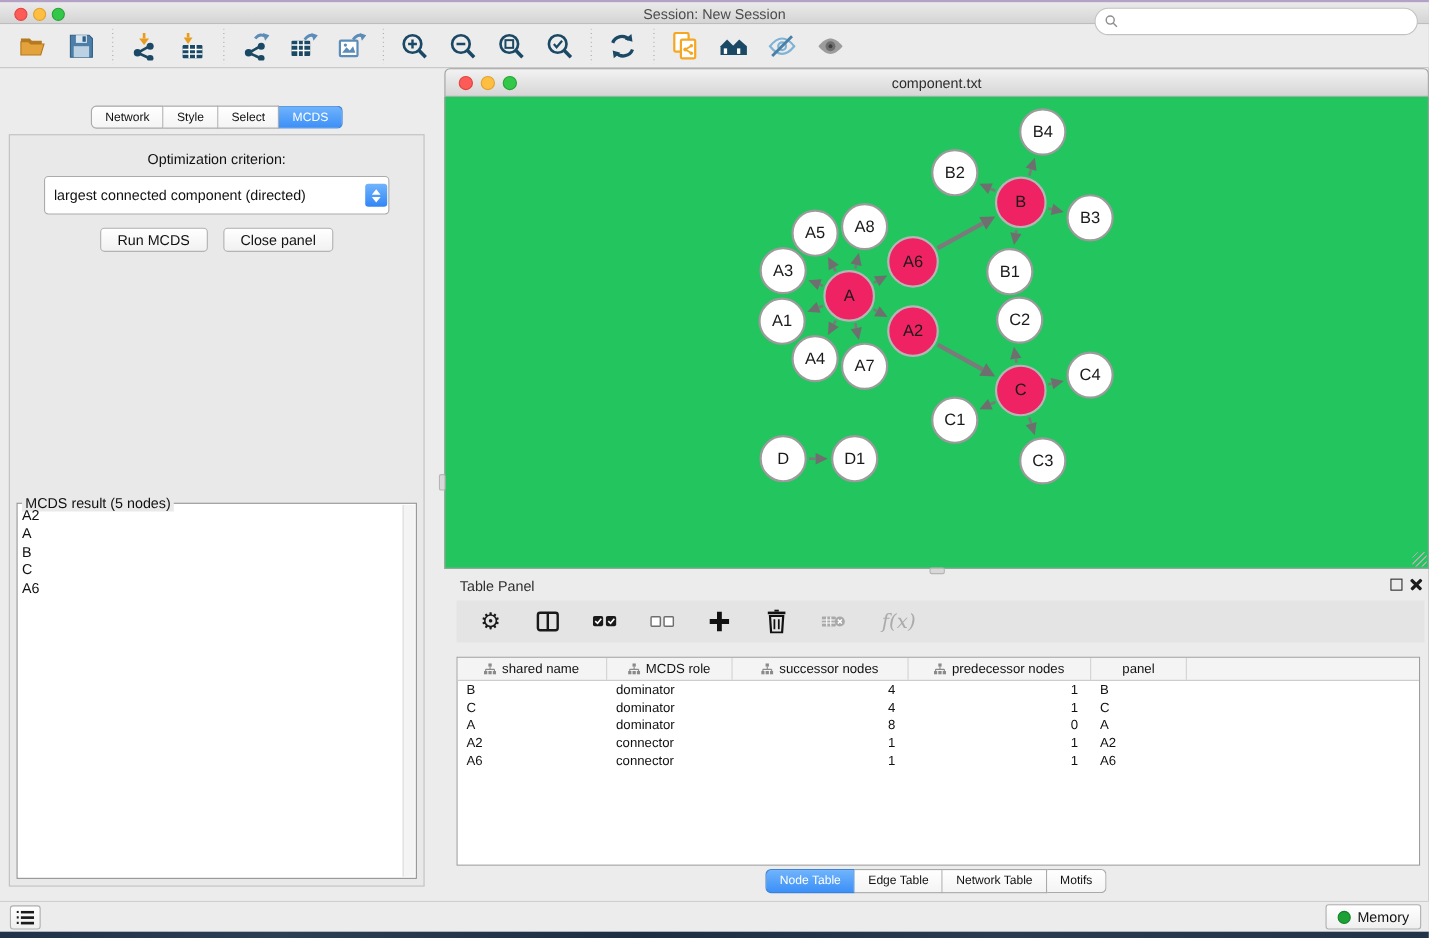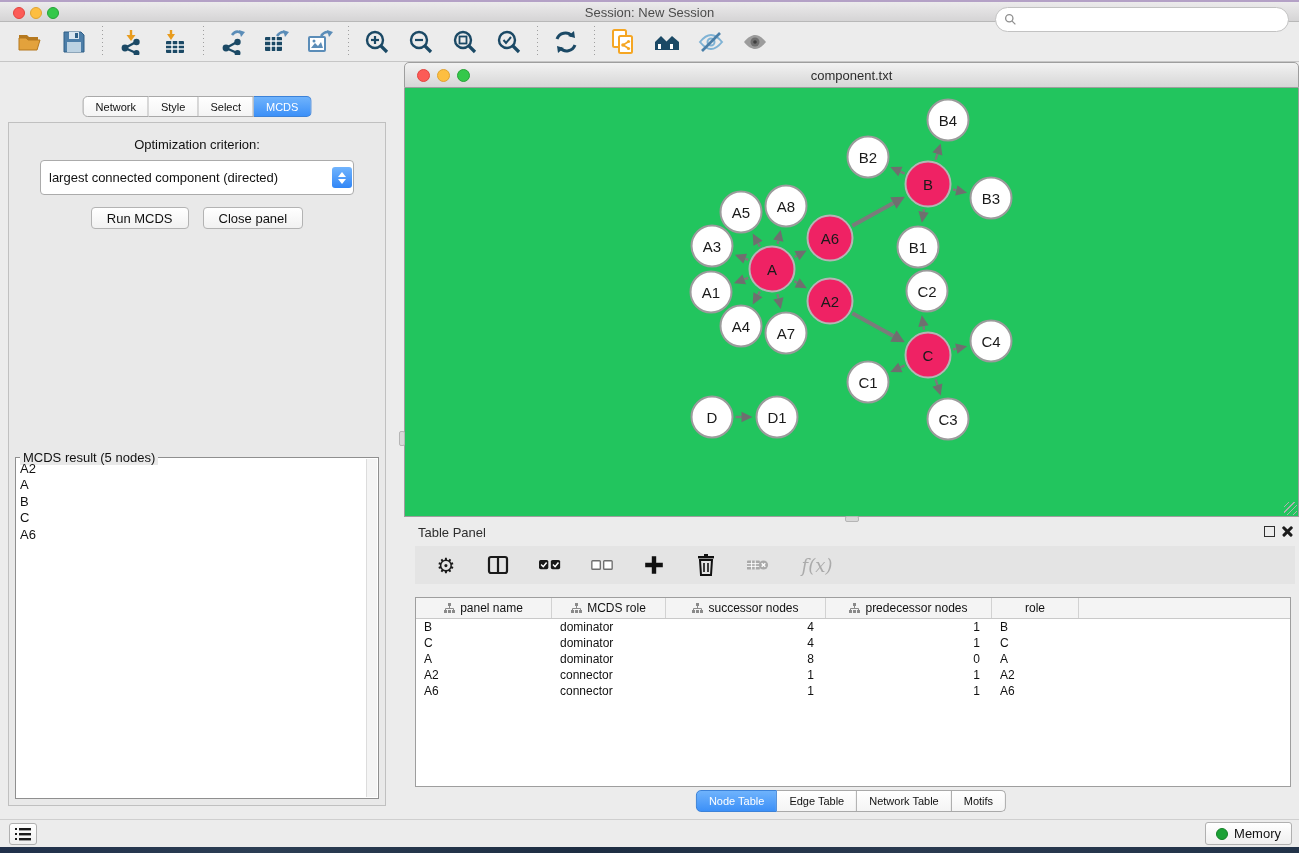--- a/index.html
+++ b/index.html
@@ -544,21 +544,21 @@
                   <rect x="8" y="7" width="3" height="3"></rect>
                 </g>
                 <g stroke="#8a8a8a" stroke-width="1">
                   <line x1="5.5" y1="3" x2="5.5" y2="5.5"></line>
                   <line x1="1.5" y1="5.5" x2="9.5" y2="5.5"></line>
                   <line x1="1.5" y1="5.5" x2="1.5" y2="7"></line>
                   <line x1="9.5" y1="5.5" x2="9.5" y2="7"></line>
                 </g>
               </svg>
             </span>
-            <span>panel name</span>
+            <span>shared name</span>
           </div>
           <div class="dt-hcell" style="width: 114px;">
             <span style="display:flex">
               <svg width="11" height="11" viewBox="0 0 11 11">
                 <g fill="#8a8a8a">
                   <rect x="4" y="0" width="3" height="3"></rect>
                   <rect x="0" y="7" width="3" height="3"></rect>
                   <rect x="4" y="7" width="3" height="3"></rect>
                   <rect x="8" y="7" width="3" height="3"></rect>
                 </g>
@@ -604,21 +604,21 @@
                   <line x1="5.5" y1="3" x2="5.5" y2="5.5"></line>
                   <line x1="1.5" y1="5.5" x2="9.5" y2="5.5"></line>
                   <line x1="1.5" y1="5.5" x2="1.5" y2="7"></line>
                   <line x1="9.5" y1="5.5" x2="9.5" y2="7"></line>
                 </g>
               </svg>
             </span>
             <span>predecessor nodes</span>
           </div>
           <div class="dt-hcell" style="width: 87px;">
-            <span>role</span>
+            <span>panel</span>
           </div>
         </div>
       <div id="dt-body">
           <div class="dt-row">
             <div class="dt-cell" style="width: 136px;">B</div>
             <div class="dt-cell" style="width: 114px;">dominator</div>
             <div class="dt-cell num" style="width: 160px;">4</div>
             <div class="dt-cell num" style="width: 166px;">1</div>
             <div class="dt-cell" style="width: 87px;">B</div>
           </div>

